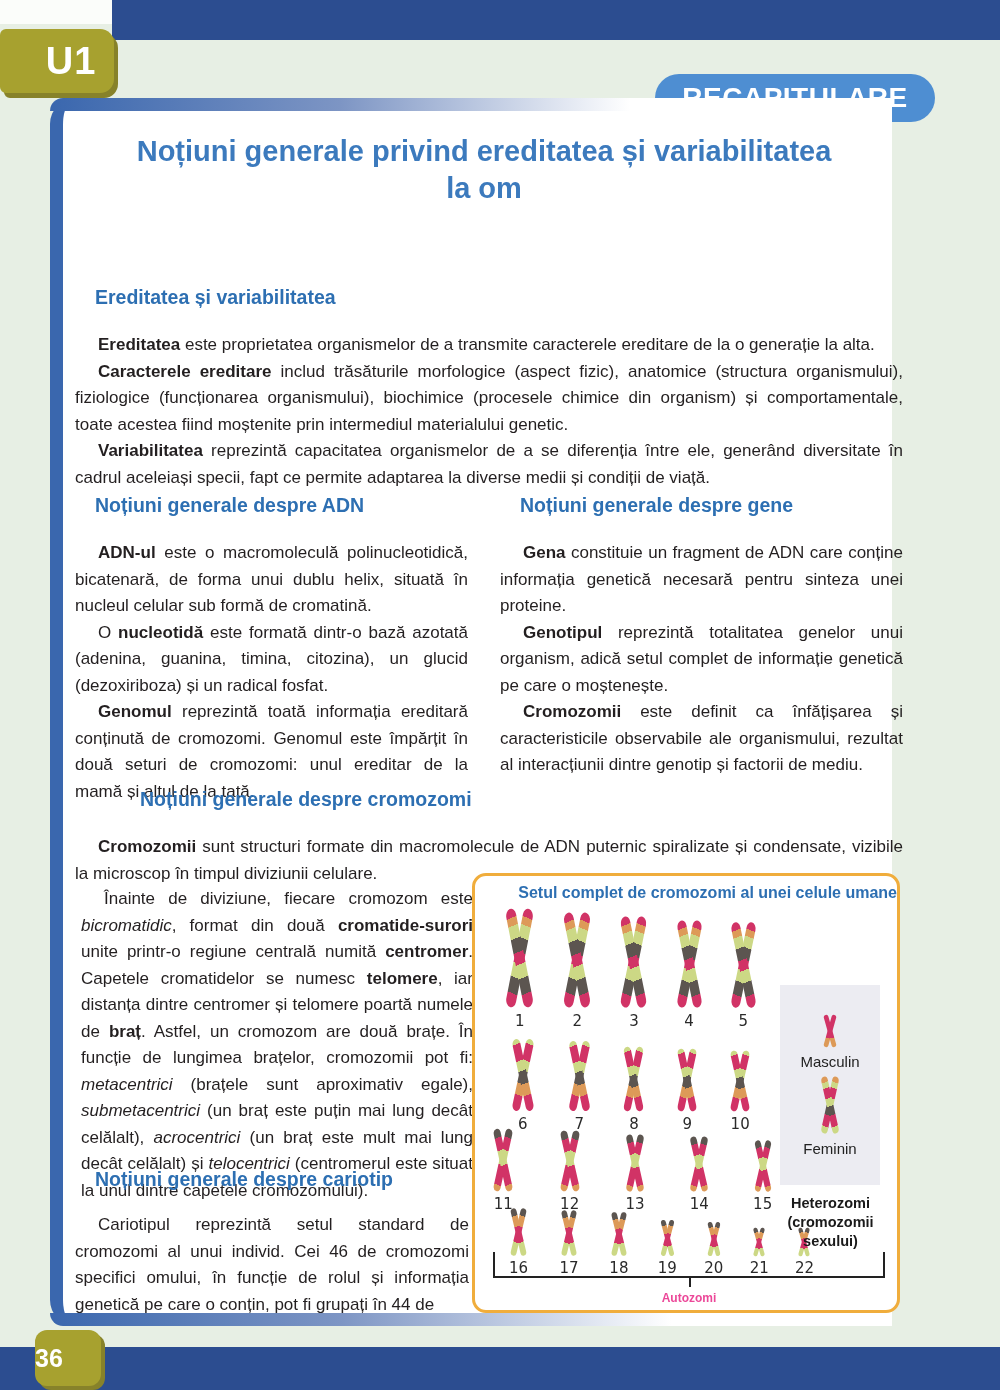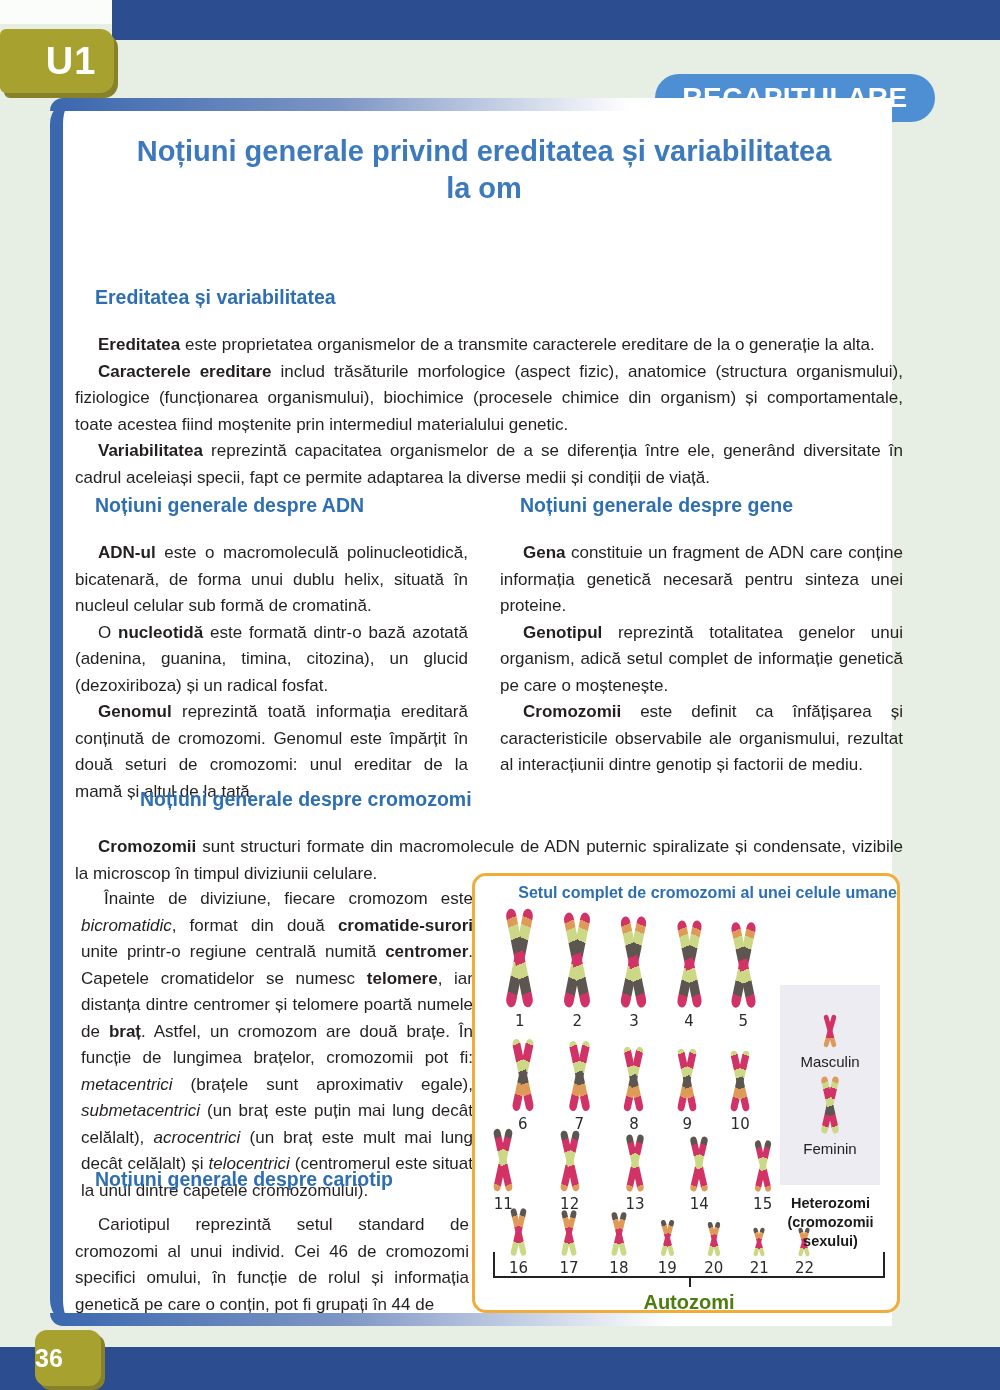--- a/index.html
+++ b/index.html
@@ -98,21 +98,21 @@
   }
   .bracket {
     position:absolute; left:18px; top:376px; width:392px; height:26px; box-sizing:border-box;
     border-left:2px solid #222; border-right:2px solid #222; border-bottom:2px solid #222;
   }
   .bracket::after {
     content:''; position:absolute; left:50%; bottom:-11px; width:2px; height:11px; background:#222;
   }
   .autozomi {
     position:absolute; left:18px; top:415px; width:392px; text-align:center;
-    font-weight:bold; font-size:20px; color:#4d7c0f;
+    font-weight:bold; font-size:12px; color:#ec4899;
   }
   .grad-defs { position:absolute; width:0; height:0; overflow:hidden; }
 </style>
 </head>
 <body>
 
 <div class="page">
   <div class="top-left-corner"></div>
   <div class="topband"></div>
   <div class="bottomband"></div>

